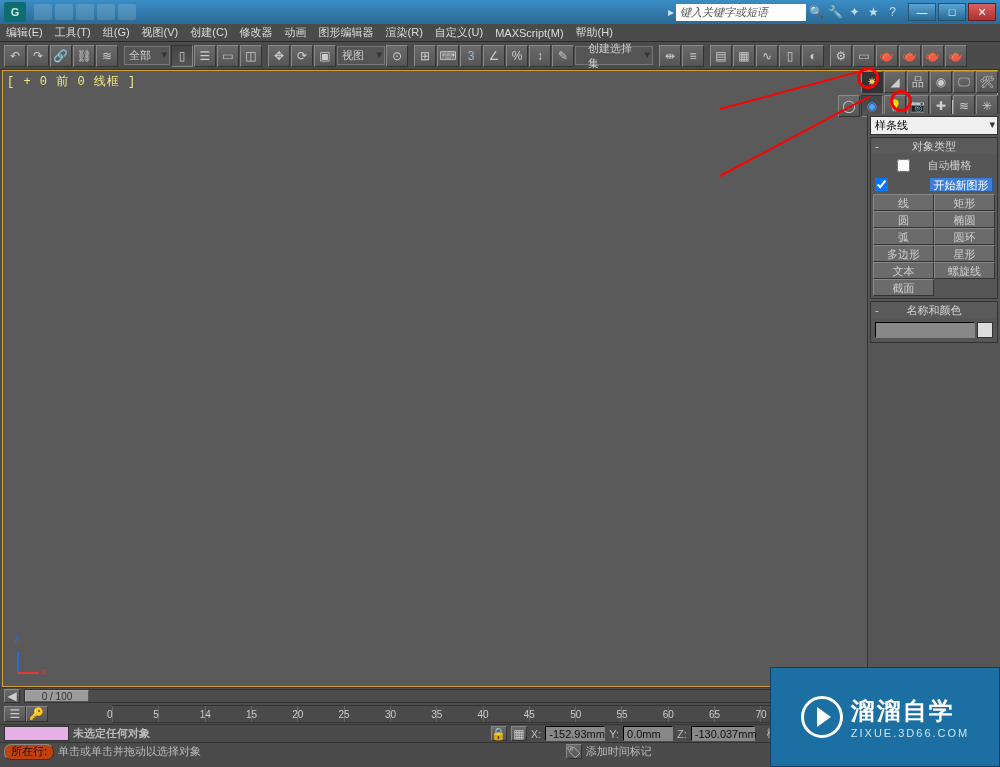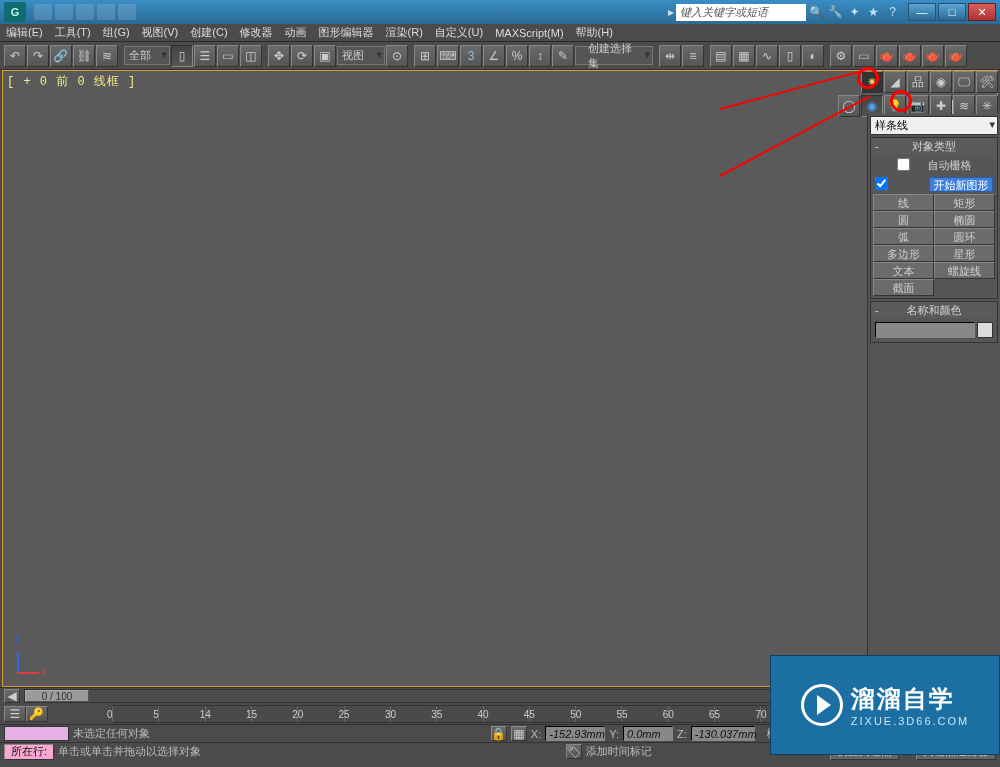--- a/index.html
+++ b/index.html
@@ -158,21 +158,21 @@
     display:flex; flex-direction:column;
   }
   .rollout-header {
     display:flex; align-items:center; justify-content:center;
     font-size:11px; background:#5a5a5a; color:#d4d4d4;
     height:16px;
     position:relative;
   }
   .rollout-header .minus{ position:absolute; left:4px;}
   .rollout-body { display:flex; flex-direction:column; padding:2px;}
-  .check-row { display:flex; align-items:flex-start; gap:18px; padding:2px; justify-content:center;}
+  .check-row { display:flex; align-items:center; gap:18px; padding:2px; justify-content:center;}
   .check-row input{margin:0;}
   .obj-btn { display:flex; }
   .obj-btn .b {
     flex:1; text-align:center; height:17px; line-height:17px;
     border:1px solid #333; border-top-color:#888; border-left-color:#888;
     background:#6b6b6b; font-size:11px; cursor:pointer;
   }
   .highlighted {
     background: var(--blue-highlight) !important;
     color:#fff !important;
@@ -206,30 +206,30 @@
   }
   .ruler .tick{flex:1; border-left:1px solid #666; height:100%; position:relative;}
   .ruler .tick span{position:absolute; left:-6px; top:3px;}
   .status-rows { display:flex; flex-direction:column;}
   .status-row {
     height: 18px; display:flex; align-items:center; gap:4px; padding: 0 4px;
     border-top:1px solid #333;
   }
   .field-box {
     background:#888; color:#111; border:1px inset #333; height:15px;
-    padding: 0 3px; font-size:11px; display:flex; align-items:center;font-style:italic;
+    padding: 0 3px; font-size:11px; display:flex; align-items:center;
   }
   .status-label{color:#bbb;}
   .pink-block{width:65px;height:15px;background:#e6b0e6;border:1px solid #333;}
   .key-btn{
     border:1px outset #888; background:#666; padding:0 6px; height:16px;
     display:flex; align-items:center; font-size:11px; cursor:pointer;
   }
   .watermark {
-    position:absolute; bottom:12px; right:0; width:230px; height:100px;
+    position:absolute; bottom:0; right:0; width:230px; height:100px;
     background:#1b6fa3; display:flex; align-items:center; justify-content:center;
     gap:8px; border:1px solid #0c4065;
   }
   .watermark .play{
     width:42px;height:42px;border:3px solid #fff;border-radius:50%;
     display:flex;justify-content:center;align-items:center;flex-shrink:0;
   }
   .watermark .play::after{
     content:""; border-left:14px solid #fff; border-top:10px solid transparent; border-bottom:10px solid transparent; margin-left:4px;
   }
@@ -491,37 +491,37 @@
         </div>
       <div class="tick">
           <span>90</span>
         </div>
     </div>
   </div>
 
   <div class="status-rows">
     <div class="status-row">
       <div class="pink-block"></div>
-      <div style="flex:1;" class="status-label">未选定任何对象</div>
+      <div style="flex:1;font-weight:bold;" class="status-label">未选定任何对象</div>
       <div class="tbtn" style="width:16px;height:15px;">🔒</div>
       <div class="tbtn" style="width:16px;height:15px;">▦</div>
       <span class="status-label">X:</span>
         <div class="field-box" style="width:60px;">-152.93mm</div>
       <span class="status-label">Y:</span>
         <div class="field-box" style="width:50px;">0.0mm</div>
       <span class="status-label">Z:</span>
         <div class="field-box" style="width:64px;">-130.037mm</div>
       <div class="status-label" style="margin-left:8px;">栅格 = 10.0mm</div>
       <div style="width:10px;"></div>
       <span style="font-size:13px;">⚿</span>
       <div class="key-btn">自动关键点</div>
       <div class="dropdown dark" style="width:50px;">选定对象</div>
     </div>
     <div class="status-row">
-      <div class="key-btn" style="background:#f9a8d4;color:#111;">所在行:</div>
+      <div class="key-btn" style="background:#c2410c;color:#111;border-radius:7px;">所在行:</div>
       <div style="flex:1;" class="status-label">单击或单击并拖动以选择对象</div>
       <div class="tbtn" style="width:16px;height:15px;">🏷</div>
       <div class="status-label">添加时间标记</div>
       <div style="width:170px;"></div>
       <div class="key-btn">设置关键点</div>
       <span style="font-size:11px;">↘</span>
       <div class="key-btn">关键点过滤器</div>
     </div>
   </div>
 </div>

